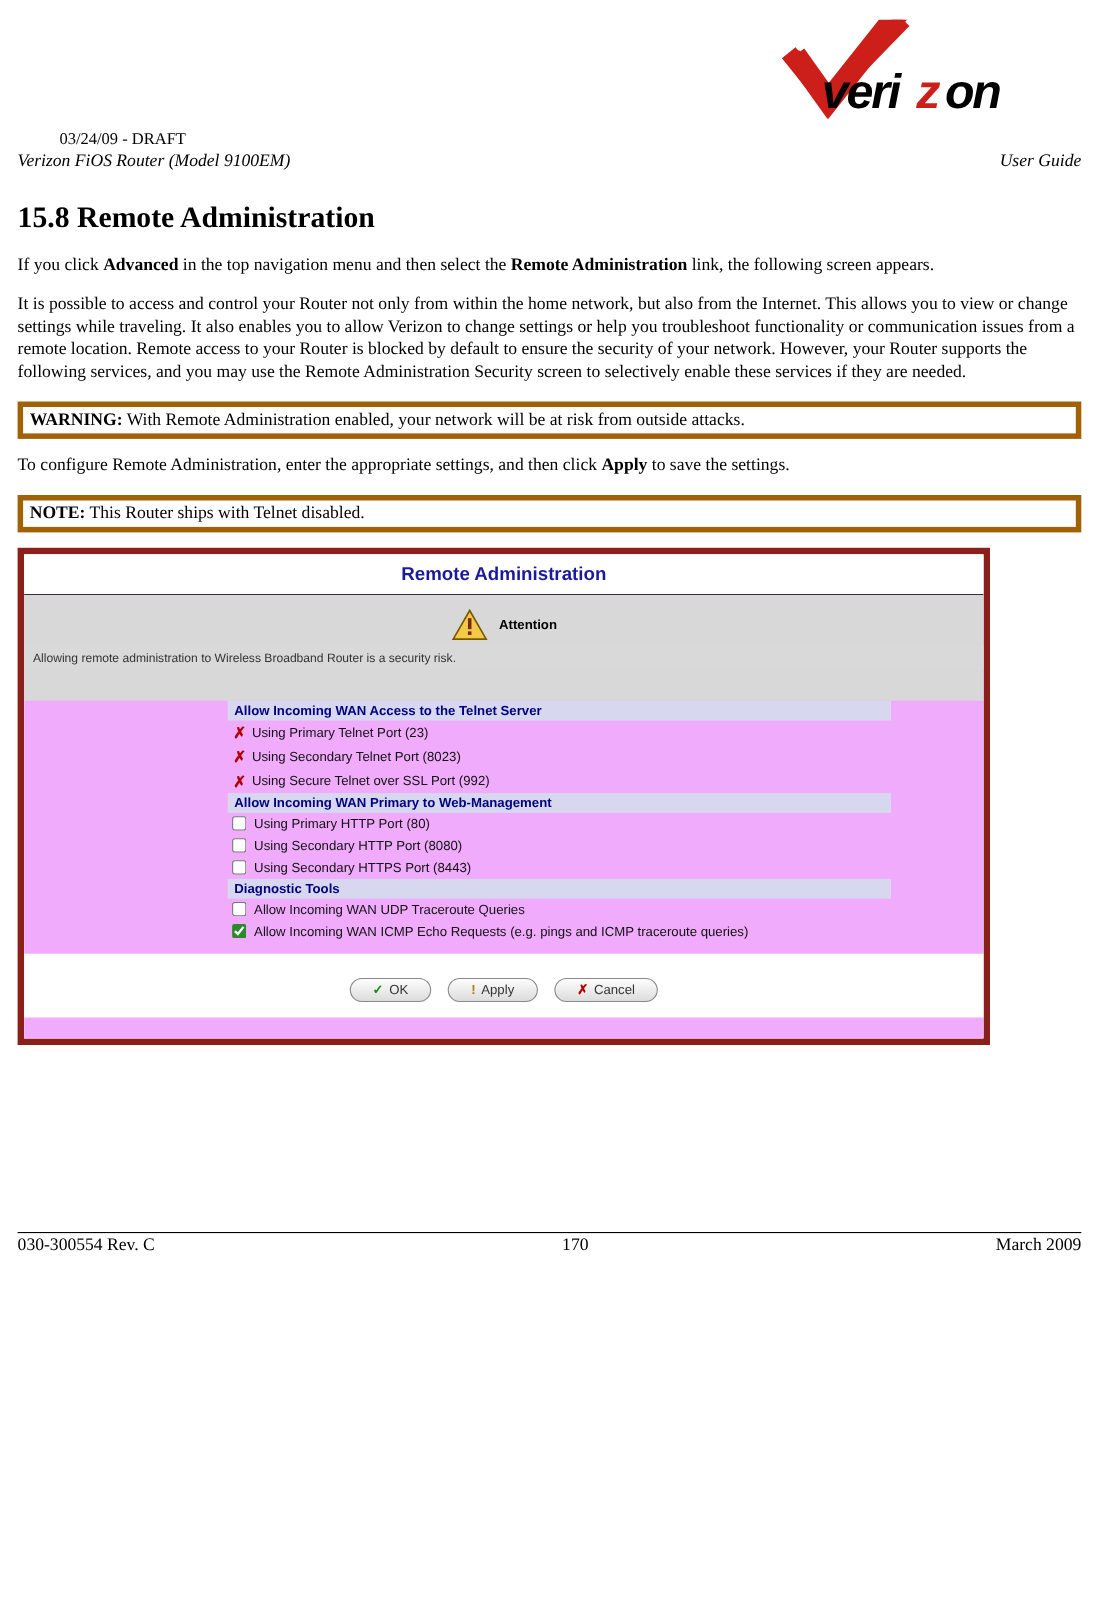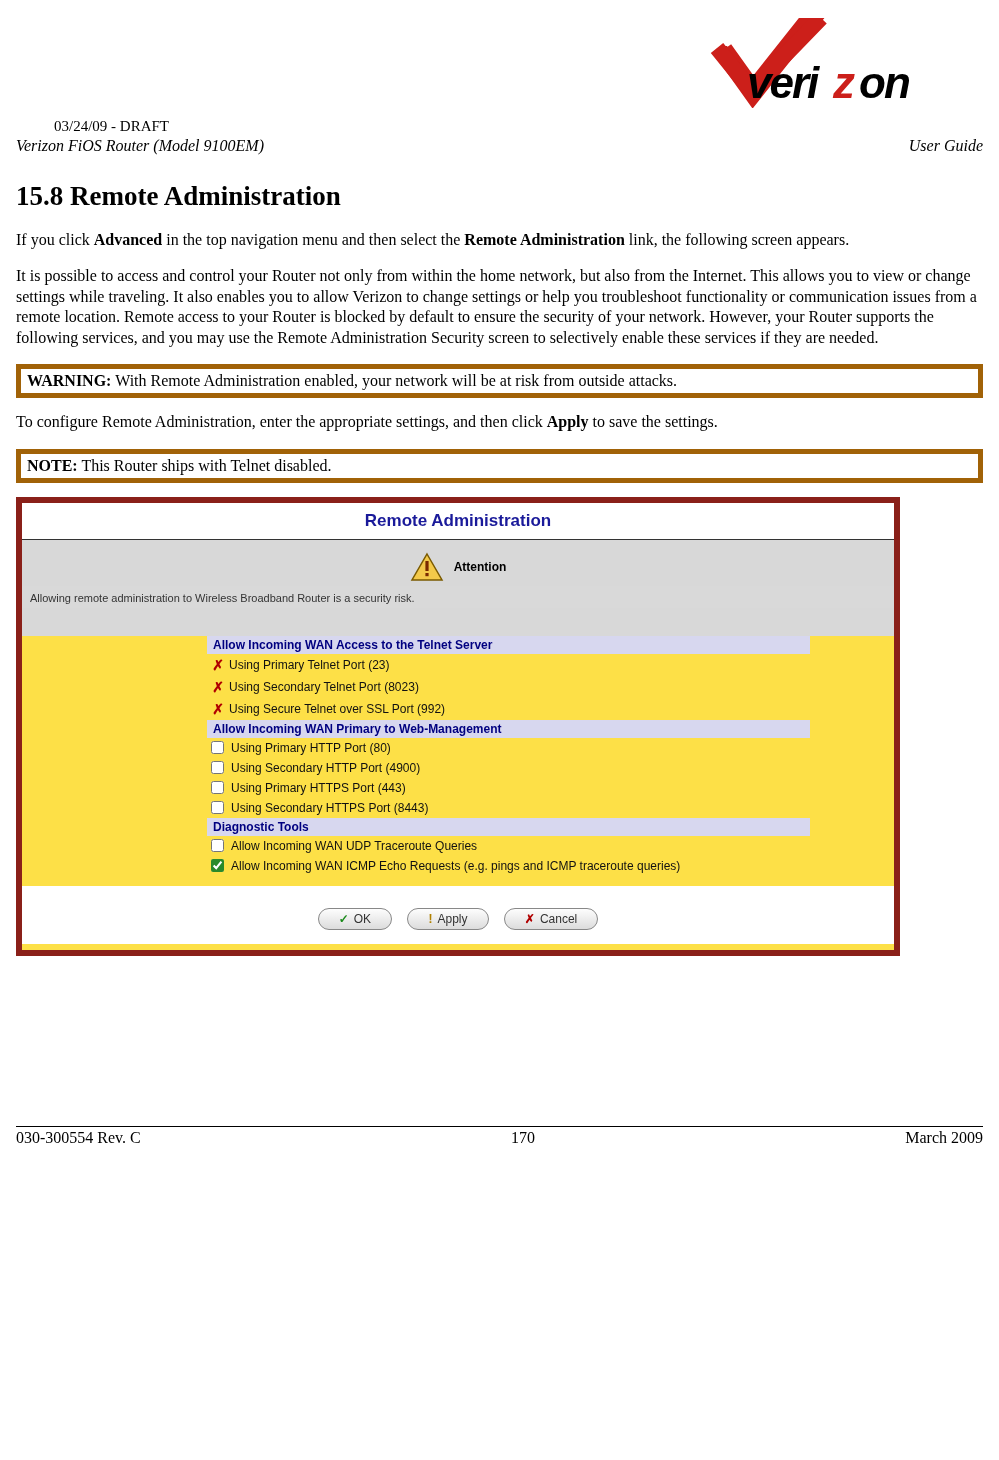--- a/index.html
+++ b/index.html
@@ -65,22 +65,22 @@
     color: #1a1a9a;
     font-size: 17px;
     padding: 8px 0 8px 0;
     border-bottom: 1px solid #333;
     background: #fff;
   }
   .shot-body {
     font-family: Verdana, Arial, sans-serif;
     font-size: 12px;
     color: #222;
-    background: #fde047;
-    padding-bottom: 6px;
+    background: #f0abfc;
+    padding-bottom: 19px;
   }
   .att-row {
     display: flex;
     align-items: center;
     justify-content: center;
     gap: 10px;
     padding: 12px 0 4px 0;
   }
   .att-label { font-weight: bold; color: #000; font-size: 12px; }
   .risk-line {
@@ -242,25 +242,21 @@
               <span class="red-x">✗</span>
               <span>Using Secure Telnet over SSL Port (992)</span>
             </div>
             <div class="section-header">Allow Incoming WAN Primary to Web-Management</div>
             <div class="opt-row">
               <input type="checkbox" style="">
               <span>Using Primary HTTP Port (80)</span>
             </div>
             <div class="opt-row">
               <input type="checkbox" style="">
-              <span>Using Secondary HTTP Port (4900)</span>
-            </div>
-            <div class="opt-row">
-              <input type="checkbox" style="">
-              <span>Using Primary HTTPS Port (443)</span>
+              <span>Using Secondary HTTP Port (8080)</span>
             </div>
             <div class="opt-row">
               <input type="checkbox" style="">
               <span>Using Secondary HTTPS Port (8443)</span>
             </div>
             <div class="section-header">Diagnostic Tools</div>
             <div class="opt-row">
               <input type="checkbox" style="">
               <span>Allow Incoming WAN UDP Traceroute Queries</span>
             </div>

